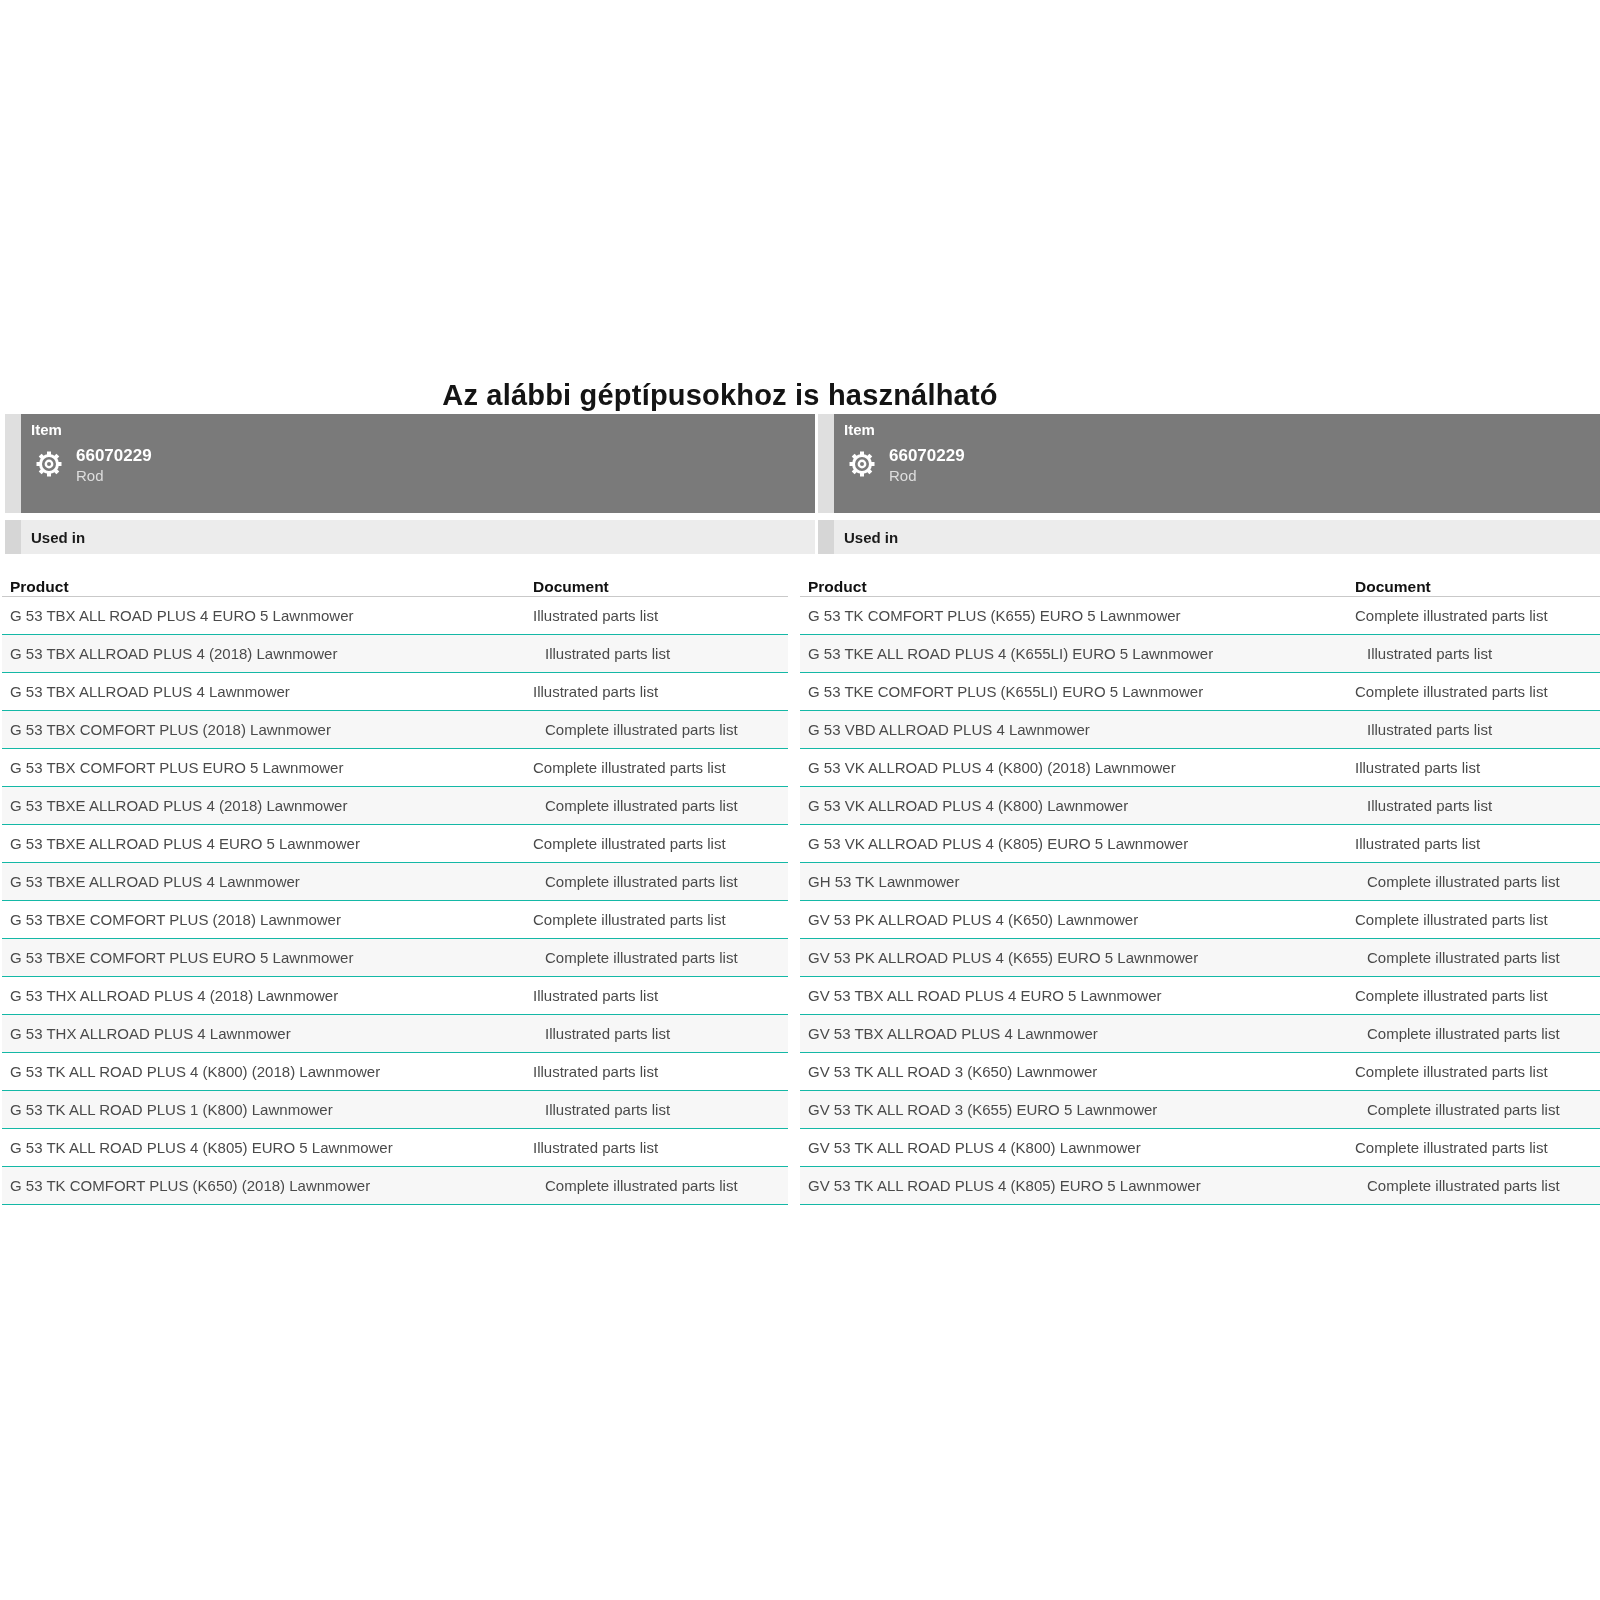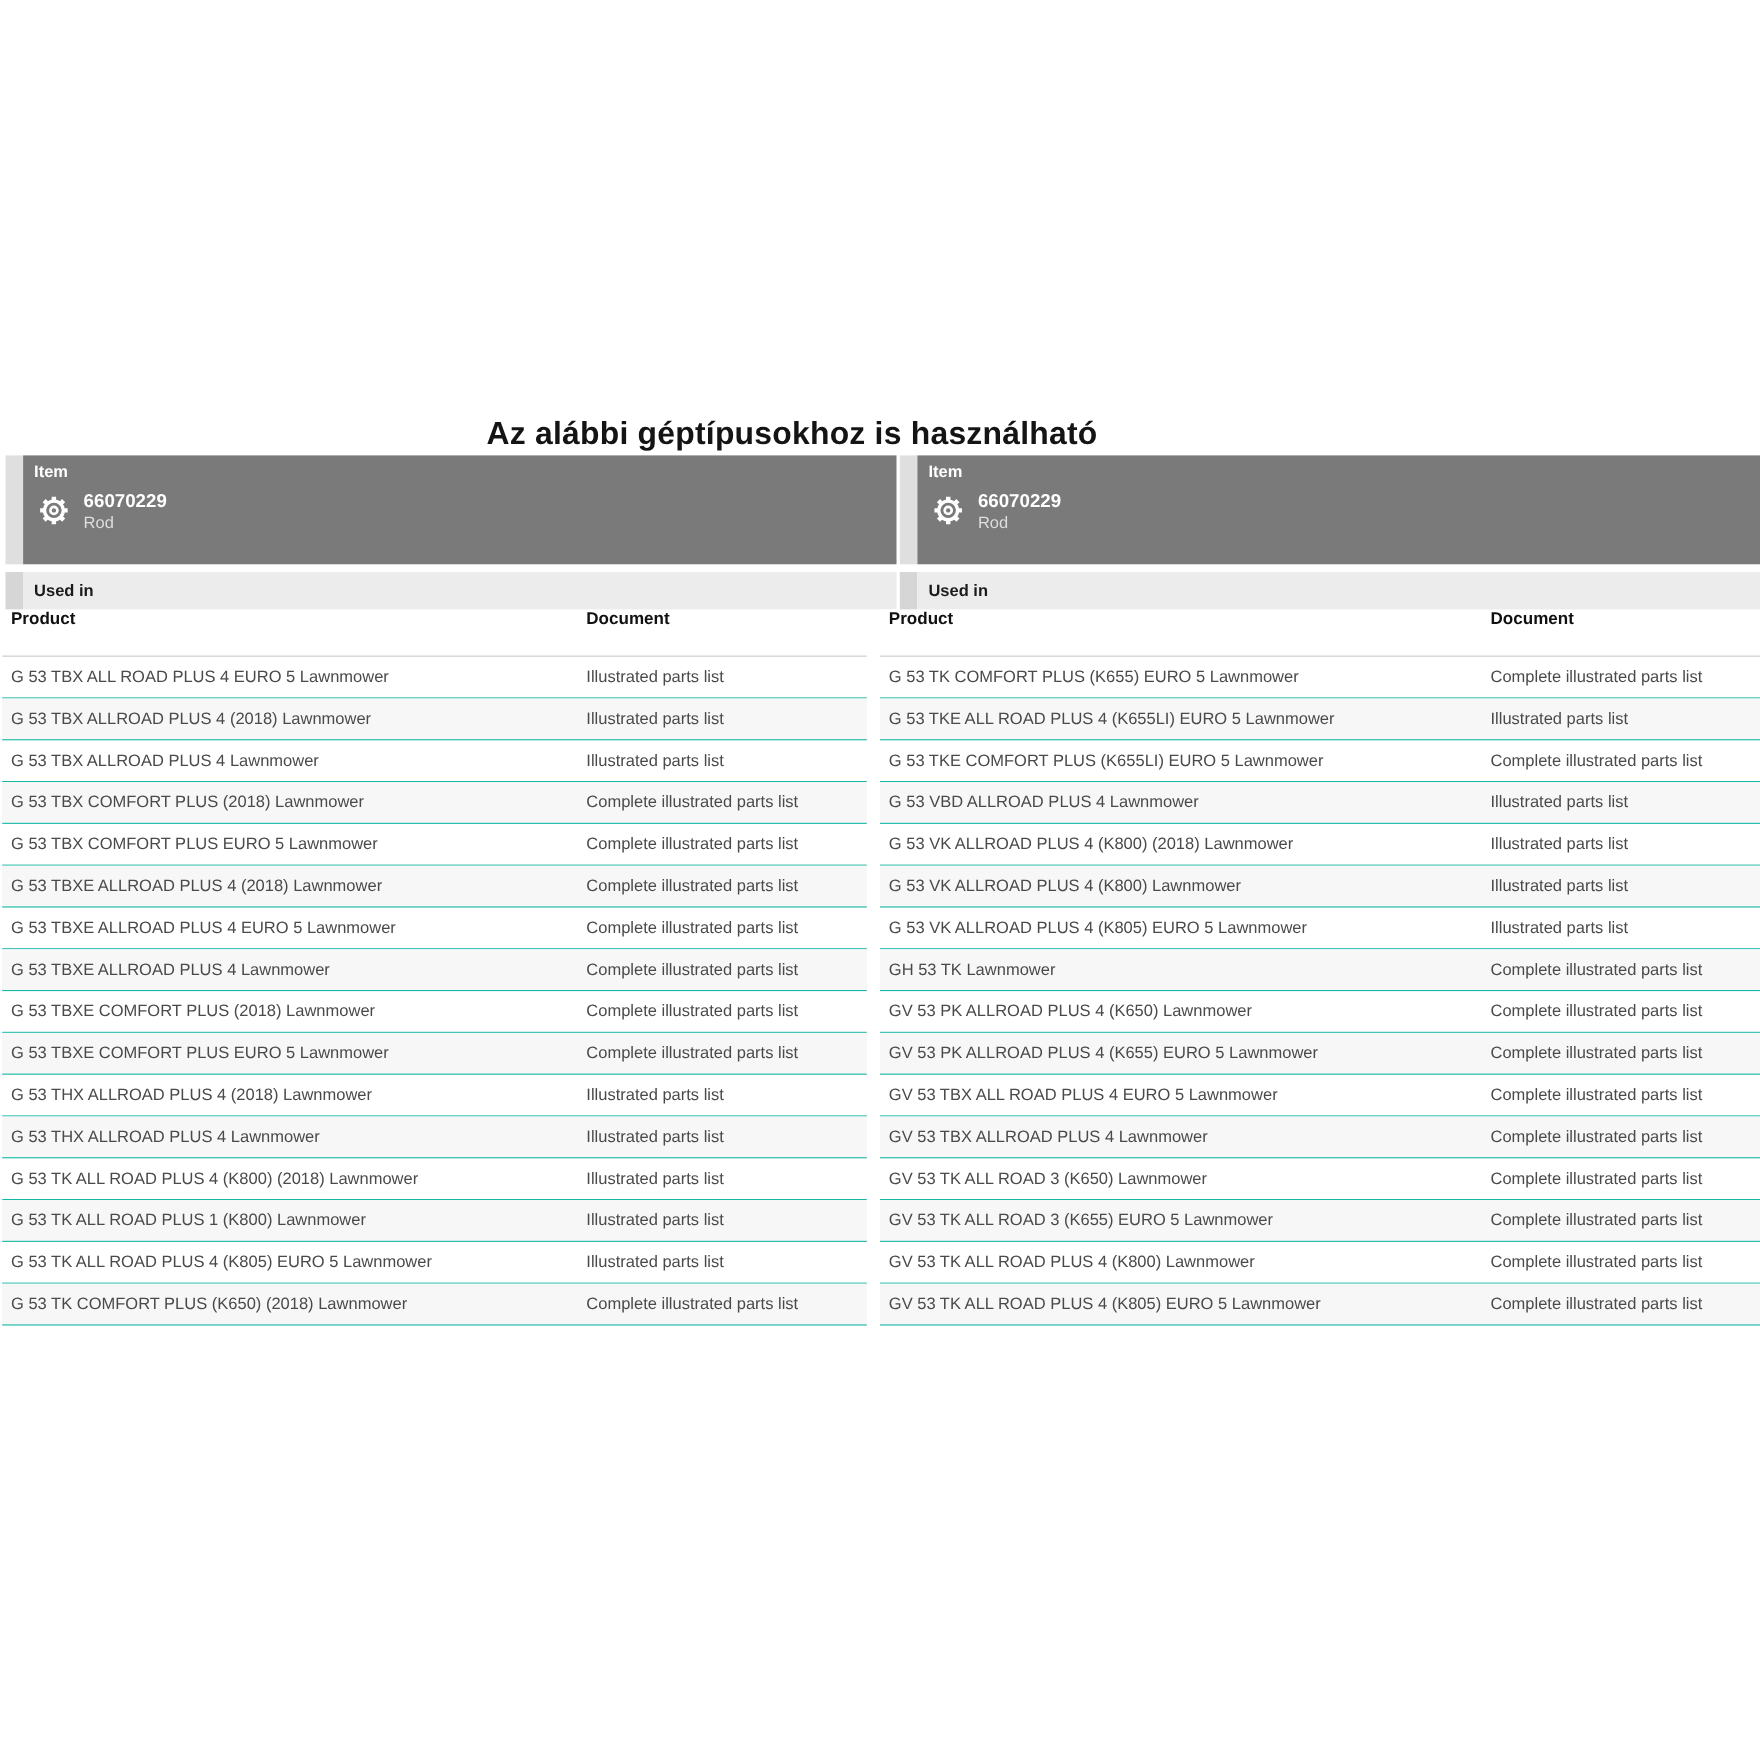--- a/index.html
+++ b/index.html
@@ -34,24 +34,24 @@
   .panel-left  .used-in{margin-left:3px;width:810px;}
   .panel-right .used-in{margin-left:18px;width:782px;}
   .gutter-u{width:16px;background:#d6d6d6;flex:0 0 16px;}
   .used-in-main{flex:1;background:#ececec;display:flex;align-items:center;padding-left:10px;}
   .used-in-label{font-size:15px;font-weight:700;color:#1a1a1a;}
 
   
   .table{background:#ffffff;}
   .panel-left  .table{width:786px;}
   .panel-right .table{width:800px;}
-  .cols-header{display:flex;height:43px;align-items:flex-start;border-bottom:1px solid #c9c9c9;box-sizing:border-box;}
+  .cols-header{display:flex;height:43px;align-items:flex-end;border-bottom:1px solid #c9c9c9;box-sizing:border-box;}
   .cols-header .cell{font-size:15.5px;font-weight:700;color:#111111;}
   .trow{display:flex;height:38px;align-items:center;border-bottom:1px solid #14b8a6;box-sizing:border-box;}
-  .trow.alt{background:#f7f7f7;}
+  .trow.alt{background:#f7f7f7;gap:12px;}
   .cell{box-sizing:border-box;white-space:nowrap;overflow:hidden;}
   .cell-product{flex:0 0 525px;padding-left:8px;}
   .panel-right .cell-product{flex-basis:549px;}
   .cell-doc{flex:1;padding-left:6px;}
   .trow .cell{font-size:15px;color:#4a4a4a;}
 </style>
 </head>
 <body>
 
 <h1 class="page-title">Az alábbi géptípusokhoz is használható</h1>

